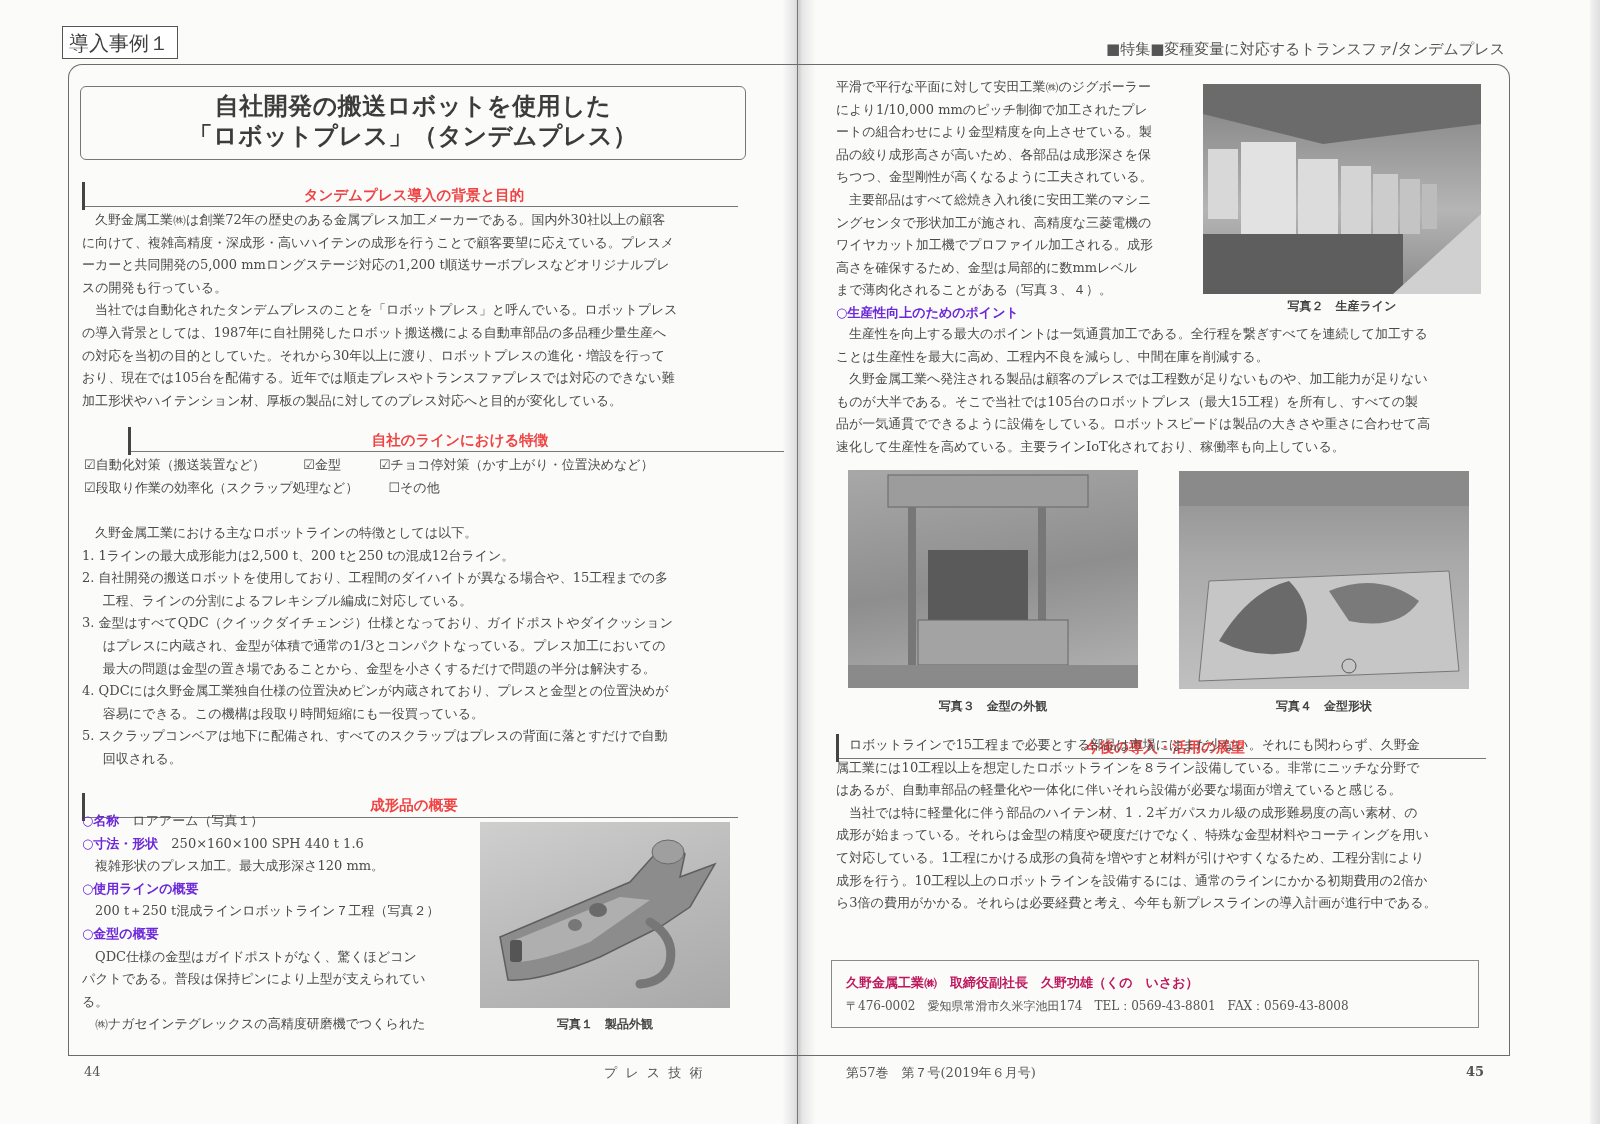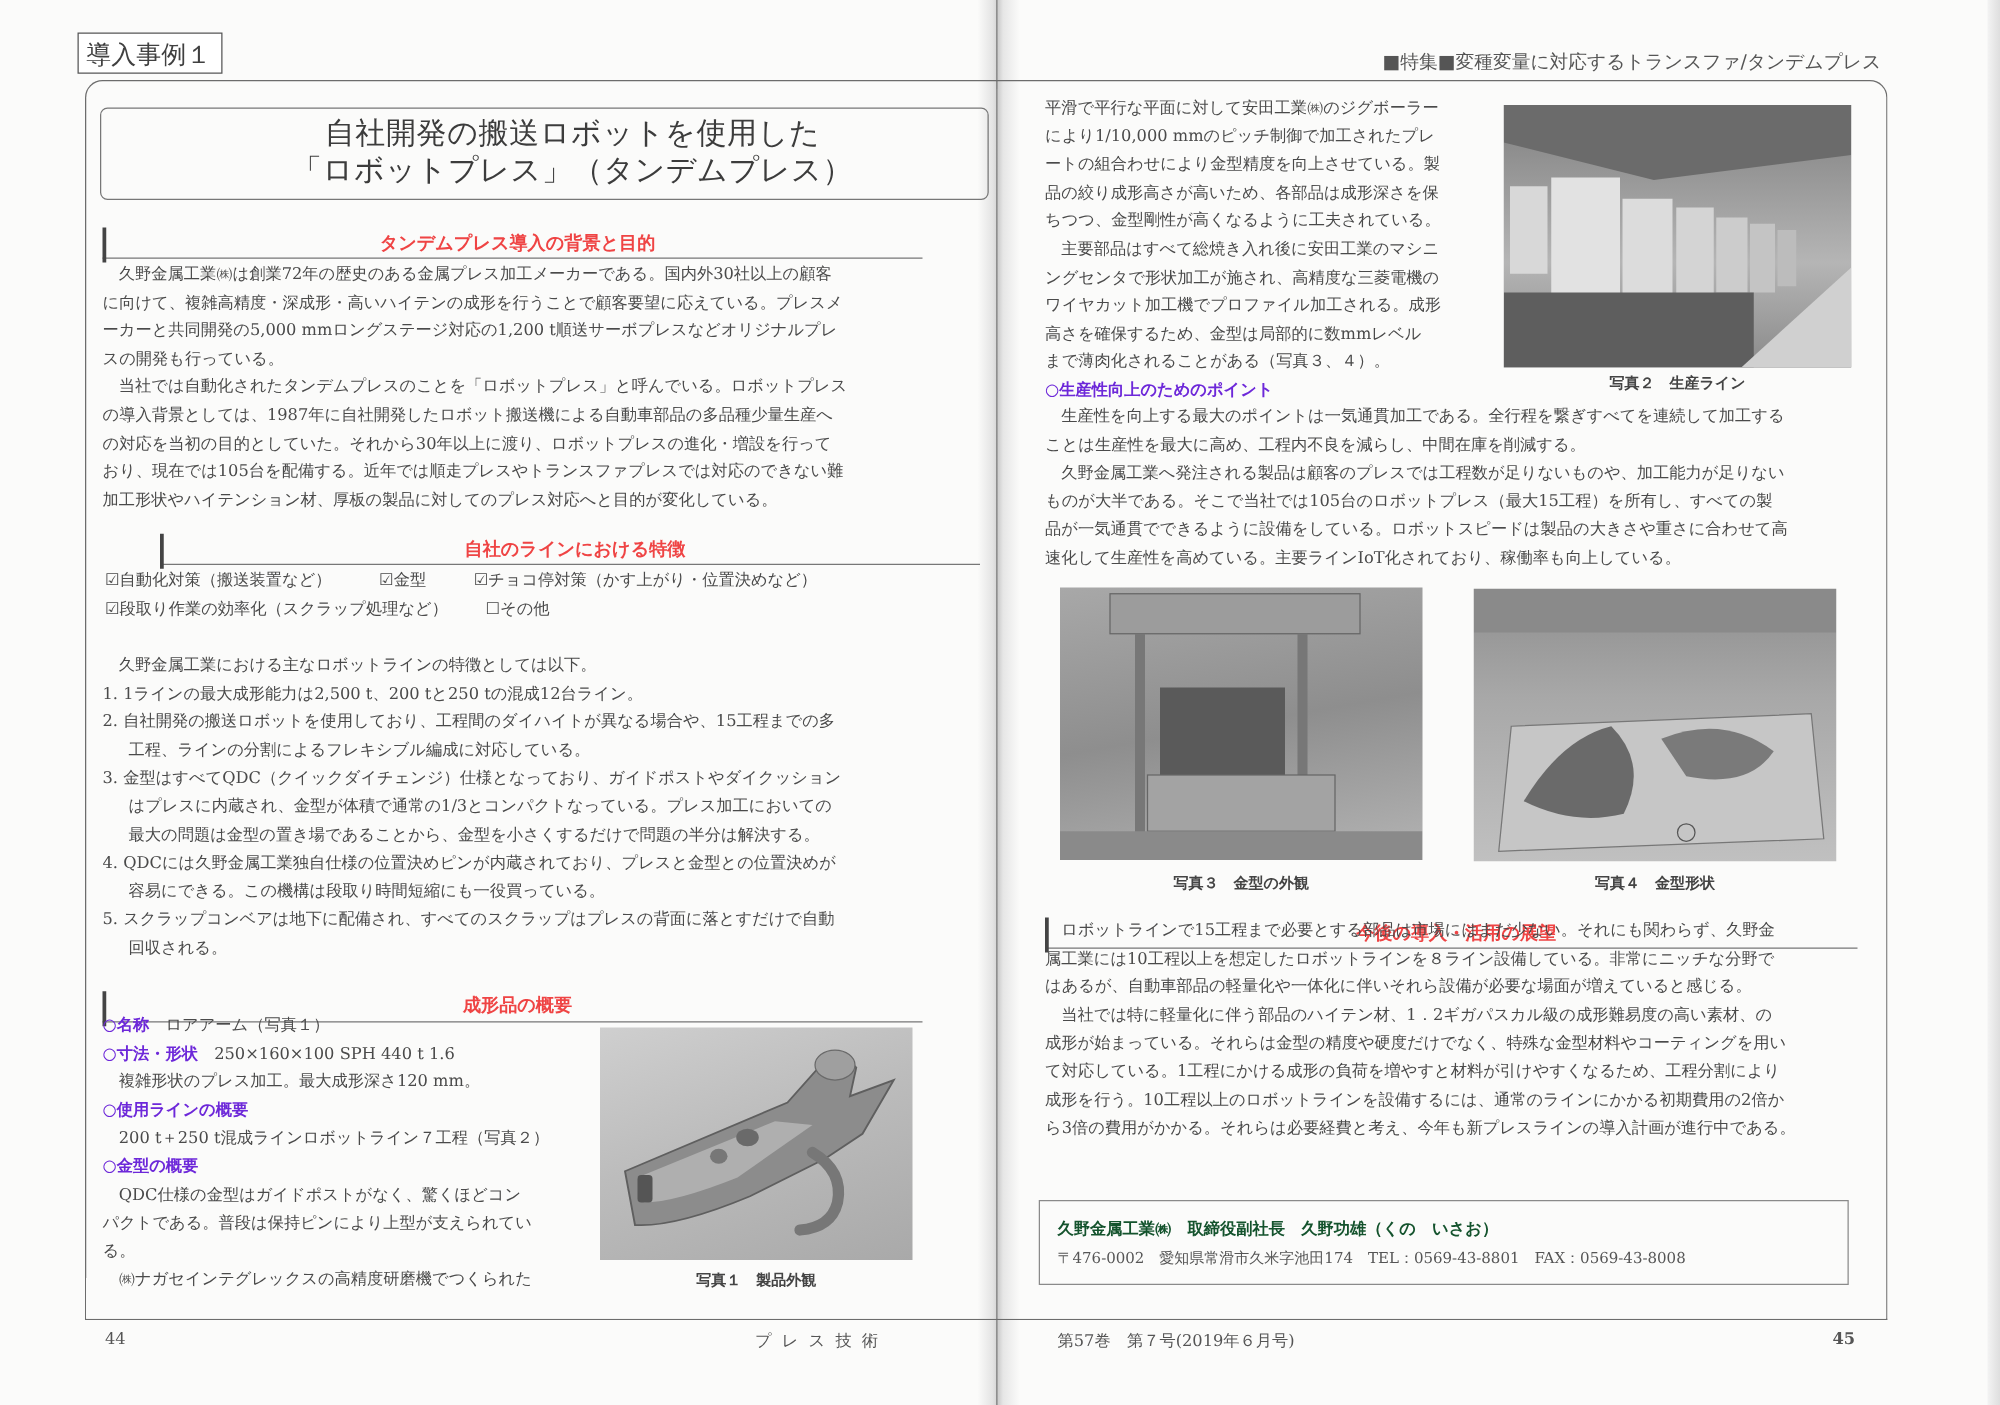--- a/index.html
+++ b/index.html
@@ -25,22 +25,22 @@
     border:1.5px solid #555; font-family:"DejaVu Sans","Liberation Sans",sans-serif;
     font-size:20px; color:#404040; background:#fff;
   }
   .running-head {
     position:absolute; right:95px; top:40px; font-family:"DejaVu Sans","Liberation Sans",sans-serif;
     font-size:15px; color:#555;
   }
   .title-box {
     position:absolute; left:80px; top:86px; width:664px; height:68px;
     border:1.3px solid #777; border-radius:6px; text-align:center;
-    font-family:"DejaVu Sans","Liberation Sans",sans-serif; font-weight:normal; color:#3c3c3c;
-    font-size:24px; line-height:30px; padding-top:4px; box-sizing:content-box;padding-left:45px;
+    font-family:"DejaVu Sans","Liberation Sans",sans-serif; font-weight:bold; color:#3c3c3c;
+    font-size:24px; line-height:30px; padding-top:4px; box-sizing:content-box;
   }
   .title-box div { letter-spacing:0.5px; }
 
   .sec-head {
     position:absolute; font-family:"DejaVu Sans","Liberation Sans",sans-serif; font-weight:bold;
     font-size:14.5px; color:#ef4444; padding-left:8px; height:22px; line-height:22px;
     border-bottom:1.5px solid #777;
     text-align:center;
   }
   .sec-head::before {
@@ -212,18 +212,18 @@
   <span class="line">属工業には10工程以上を想定したロボットラインを８ライン設備している。非常にニッチな分野で</span>
   <span class="line">はあるが、自動車部品の軽量化や一体化に伴いそれら設備が必要な場面が増えていると感じる。</span>
   <span class="line">　当社では特に軽量化に伴う部品のハイテン材、1．2ギガパスカル級の成形難易度の高い素材、の</span>
   <span class="line">成形が始まっている。それらは金型の精度や硬度だけでなく、特殊な金型材料やコーティングを用い</span>
   <span class="line">て対応している。1工程にかける成形の負荷を増やすと材料が引けやすくなるため、工程分割により</span>
   <span class="line">成形を行う。10工程以上のロボットラインを設備するには、通常のラインにかかる初期費用の2倍か</span>
   <span class="line">ら3倍の費用がかかる。それらは必要経費と考え、今年も新プレスラインの導入計画が進行中である。</span>
 </div>
 
 <div class="contact-box">
-  <div style="position:absolute;left:14px;top:13px;font-family:'DejaVu Sans','Liberation Sans',sans-serif;font-weight:bold;font-size:13px;color:#14532d;white-space:nowrap;">久野金属工業㈱　取締役副社長　久野功雄（くの　いさお）</div>
+  <div style="position:absolute;left:14px;top:13px;font-family:'DejaVu Sans','Liberation Sans',sans-serif;font-weight:bold;font-size:13px;color:#be185d;white-space:nowrap;">久野金属工業㈱　取締役副社長　久野功雄（くの　いさお）</div>
   <div style="position:absolute;left:14px;top:37px;font-size:12px;color:#555;white-space:nowrap;">〒476-0002　愛知県常滑市久米字池田174　TEL：0569-43-8801　FAX：0569-43-8008</div>
 </div>
 
 <div class="footer" style="left:846px;">第57巻　第７号(2019年６月号)</div>
 <div class="footer" style="left:1466px;font-weight:bold;">45</div>
 
 </body></html>

